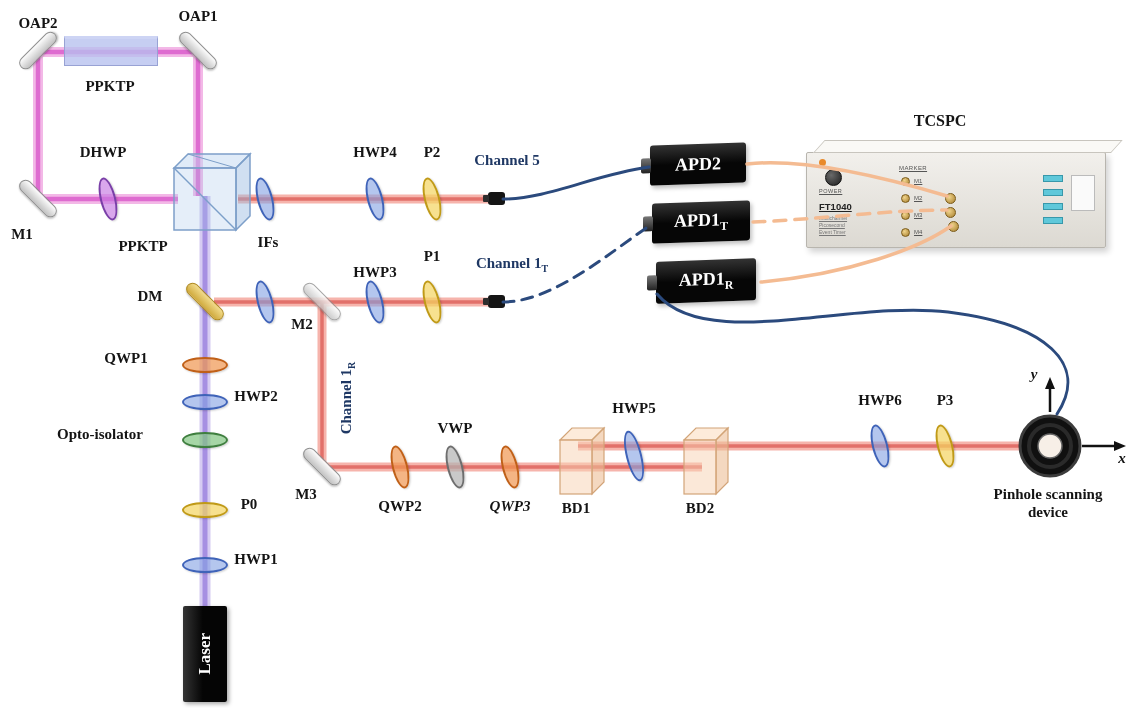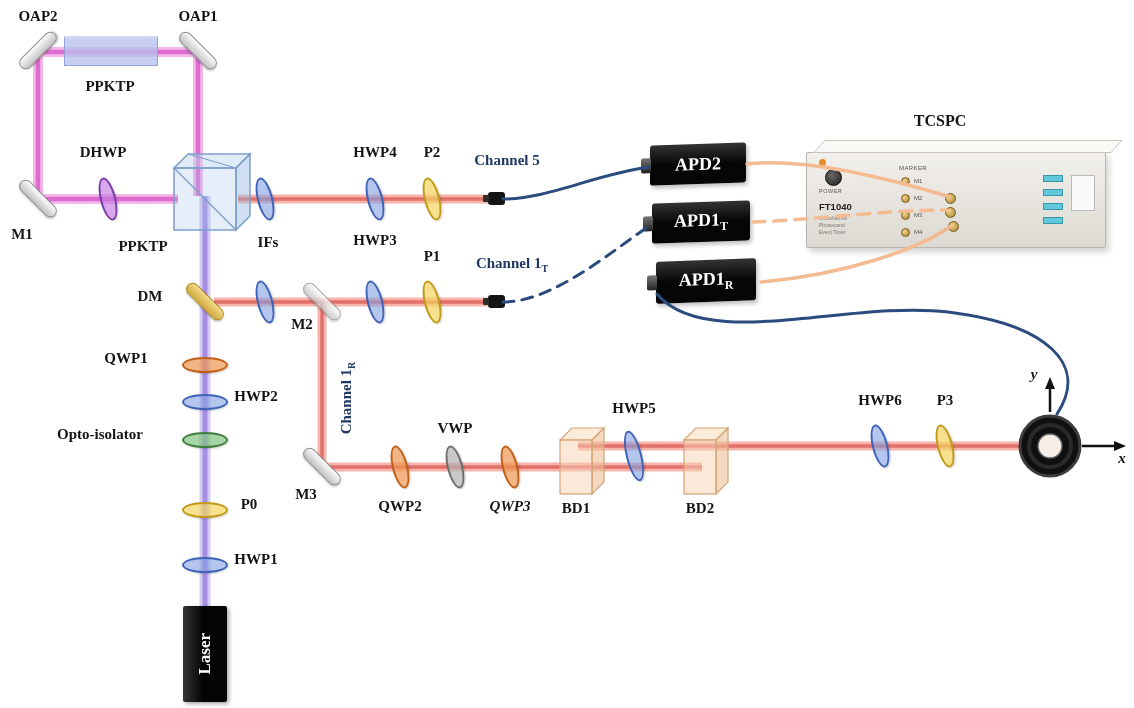--- a/index.html
+++ b/index.html
@@ -29,21 +29,21 @@
   .coupler::before{content:"";position:absolute;left:-5px;top:3px;width:6px;height:7px;background:#2e2e2e;border-radius:1px;}
   #laser{position:absolute;left:183px;top:606px;width:44px;height:96px;
          background:linear-gradient(90deg,#343434,#050505 45%);border-radius:2px;
          display:flex;align-items:center;justify-content:center;box-shadow:2px 2px 4px rgba(0,0,0,.35);}
   #laser span{color:#fff;font-weight:700;font-size:17px;writing-mode:vertical-rl;transform:rotate(180deg);}
   #tcspc{position:absolute;left:806px;top:152px;width:298px;height:94px;
          background:linear-gradient(180deg,#f2f0ec,#dcd9d2);border:1px solid #b8b5ae;border-radius:2px;
          box-shadow:3px 4px 6px rgba(0,0,0,.18);}
   #tcspc .top3d{position:absolute;left:6px;top:-13px;width:100%;height:13px;background:#faf9f6;
          border:1px solid #c8c5be;box-sizing:border-box;transform:skewX(-42deg);transform-origin:bottom left;}
-  .tiny{position:absolute;color:#555;font-family:"Liberation Sans",sans-serif;white-space:nowrap;}
+  .tiny{position:absolute;color:#555;font-family:"Liberation Sans",sans-serif;white-space:nowrap;text-decoration:underline;}
   .port{position:absolute;border-radius:50%;box-sizing:border-box;
         background:radial-gradient(circle at 35% 35%,#f0d48c,#a87f2e);border:1px solid #7a5a18;}
   .cyanrect{position:absolute;background:#5fc8da;border:1px solid #3898aa;box-sizing:border-box;}
   .knob{position:absolute;border-radius:50%;background:radial-gradient(circle at 35% 35%,#6a6a6a,#1d1d1d);border:1px solid #111;}
   .logo-dot{position:absolute;border-radius:50%;background:#e98a2b;}
   .whitepanel{position:absolute;background:#fafafa;border:1px solid #bbb;}
 </style>
 </head>
 <body>
 
@@ -178,33 +178,33 @@
 
   <svg width="1134" height="708" viewBox="0 0 1134 708" style="pointer-events:none;">
     <path d="M503 199 C548 199 596 174 649 167" stroke="#2b4a7d" stroke-width="3" fill="none" stroke-linecap="round"></path>
     <path d="M503 302 C552 302 608 254 649 226" stroke="#2b4a7d" stroke-width="3" fill="none" stroke-dasharray="11 8" stroke-linecap="round"></path>
     <path d="M657 294 C706 352 848 300 948 312 C1046 324 1090 364 1057 414" stroke="#2b4a7d" stroke-width="3" fill="none" stroke-linecap="round"></path>
     <path d="M747 164 C800 158 880 176 947 196" stroke="#f4bb92" stroke-width="3.5" fill="none" stroke-linecap="round"></path>
     <path d="M753 222 C812 220 884 210 947 210" stroke="#f4bb92" stroke-width="3.5" fill="none" stroke-dasharray="12 9" stroke-linecap="round"></path>
     <path d="M761 282 C850 274 920 248 951 226" stroke="#f4bb92" stroke-width="3.5" fill="none" stroke-linecap="round"></path>
   </svg>
 
-  <div class="lbl" style="left:38px;top:8px;">OAP2</div>
+  <div class="lbl" style="left:38px;top:15px;">OAP2</div>
   <div class="lbl" style="left:198px;top:8px;">OAP1</div>
   <div class="lbl" style="left:110px;top:78px;">PPKTP</div>
   <div class="lbl" style="left:103px;top:144px;">DHWP</div>
   <div class="lbl" style="left:22px;top:226px;">M1</div>
   <div class="lbl" style="left:143px;top:238px;">PPKTP</div>
   <div class="lbl" style="left:268px;top:234px;">IFs</div>
   <div class="lbl" style="left:375px;top:144px;">HWP4</div>
   <div class="lbl" style="left:432px;top:144px;">P2</div>
   <div class="lbl chan" style="left:507px;top:152px;">Channel 5</div>
   <div class="lbl" style="left:150px;top:288px;">DM</div>
   <div class="lbl" style="left:302px;top:316px;">M2</div>
-  <div class="lbl" style="left:375px;top:232px;">HWP3</div>
+  <div class="lbl" style="left:375px;top:264px;">HWP3</div>
   <div class="lbl" style="left:432px;top:248px;">P1</div>
   <div class="lbl chan" style="left:512px;top:255px;">
     <span>Channel 1</span><sub>T</sub>
   </div>
   <div class="lbl" style="left:126px;top:350px;">QWP1</div>
   <div class="lbl" style="left:256px;top:388px;text-align:center;">HWP2</div>
   <div class="lbl" style="left:100px;top:426px;">Opto-isolator</div>
   <div class="lbl" style="left:249px;top:496px;">P0</div>
   <div class="lbl" style="left:256px;top:551px;">HWP1</div>
   <div class="lbl" style="left:306px;top:486px;">M3</div>
@@ -213,16 +213,20 @@
   </div>
   <div class="lbl" style="left:400px;top:498px;">QWP2</div>
   <div class="lbl" style="left:455px;top:420px;">VWP</div>
   <div class="lbl" style="left:510px;top:498px;font-style:italic;">QWP3</div>
   <div class="lbl" style="left:576px;top:500px;">BD1</div>
   <div class="lbl" style="left:634px;top:400px;">HWP5</div>
   <div class="lbl" style="left:700px;top:500px;">BD2</div>
   <div class="lbl" style="left:880px;top:392px;">HWP6</div>
   <div class="lbl" style="left:945px;top:392px;">P3</div>
   <div class="lbl" style="left:940px;top:112px;font-size:16px;">TCSPC</div>
+  <div class="lbl" style="left:1048px;top:486px;">
+    <div>Pinhole scanning</div>
+    <div>device</div>
+  </div>
   <div class="lbl axis" style="left:1122px;top:450px;">x</div>
   <div class="lbl axis" style="left:1034px;top:366px;">y</div>
 
 </div>
 
 </body></html>

